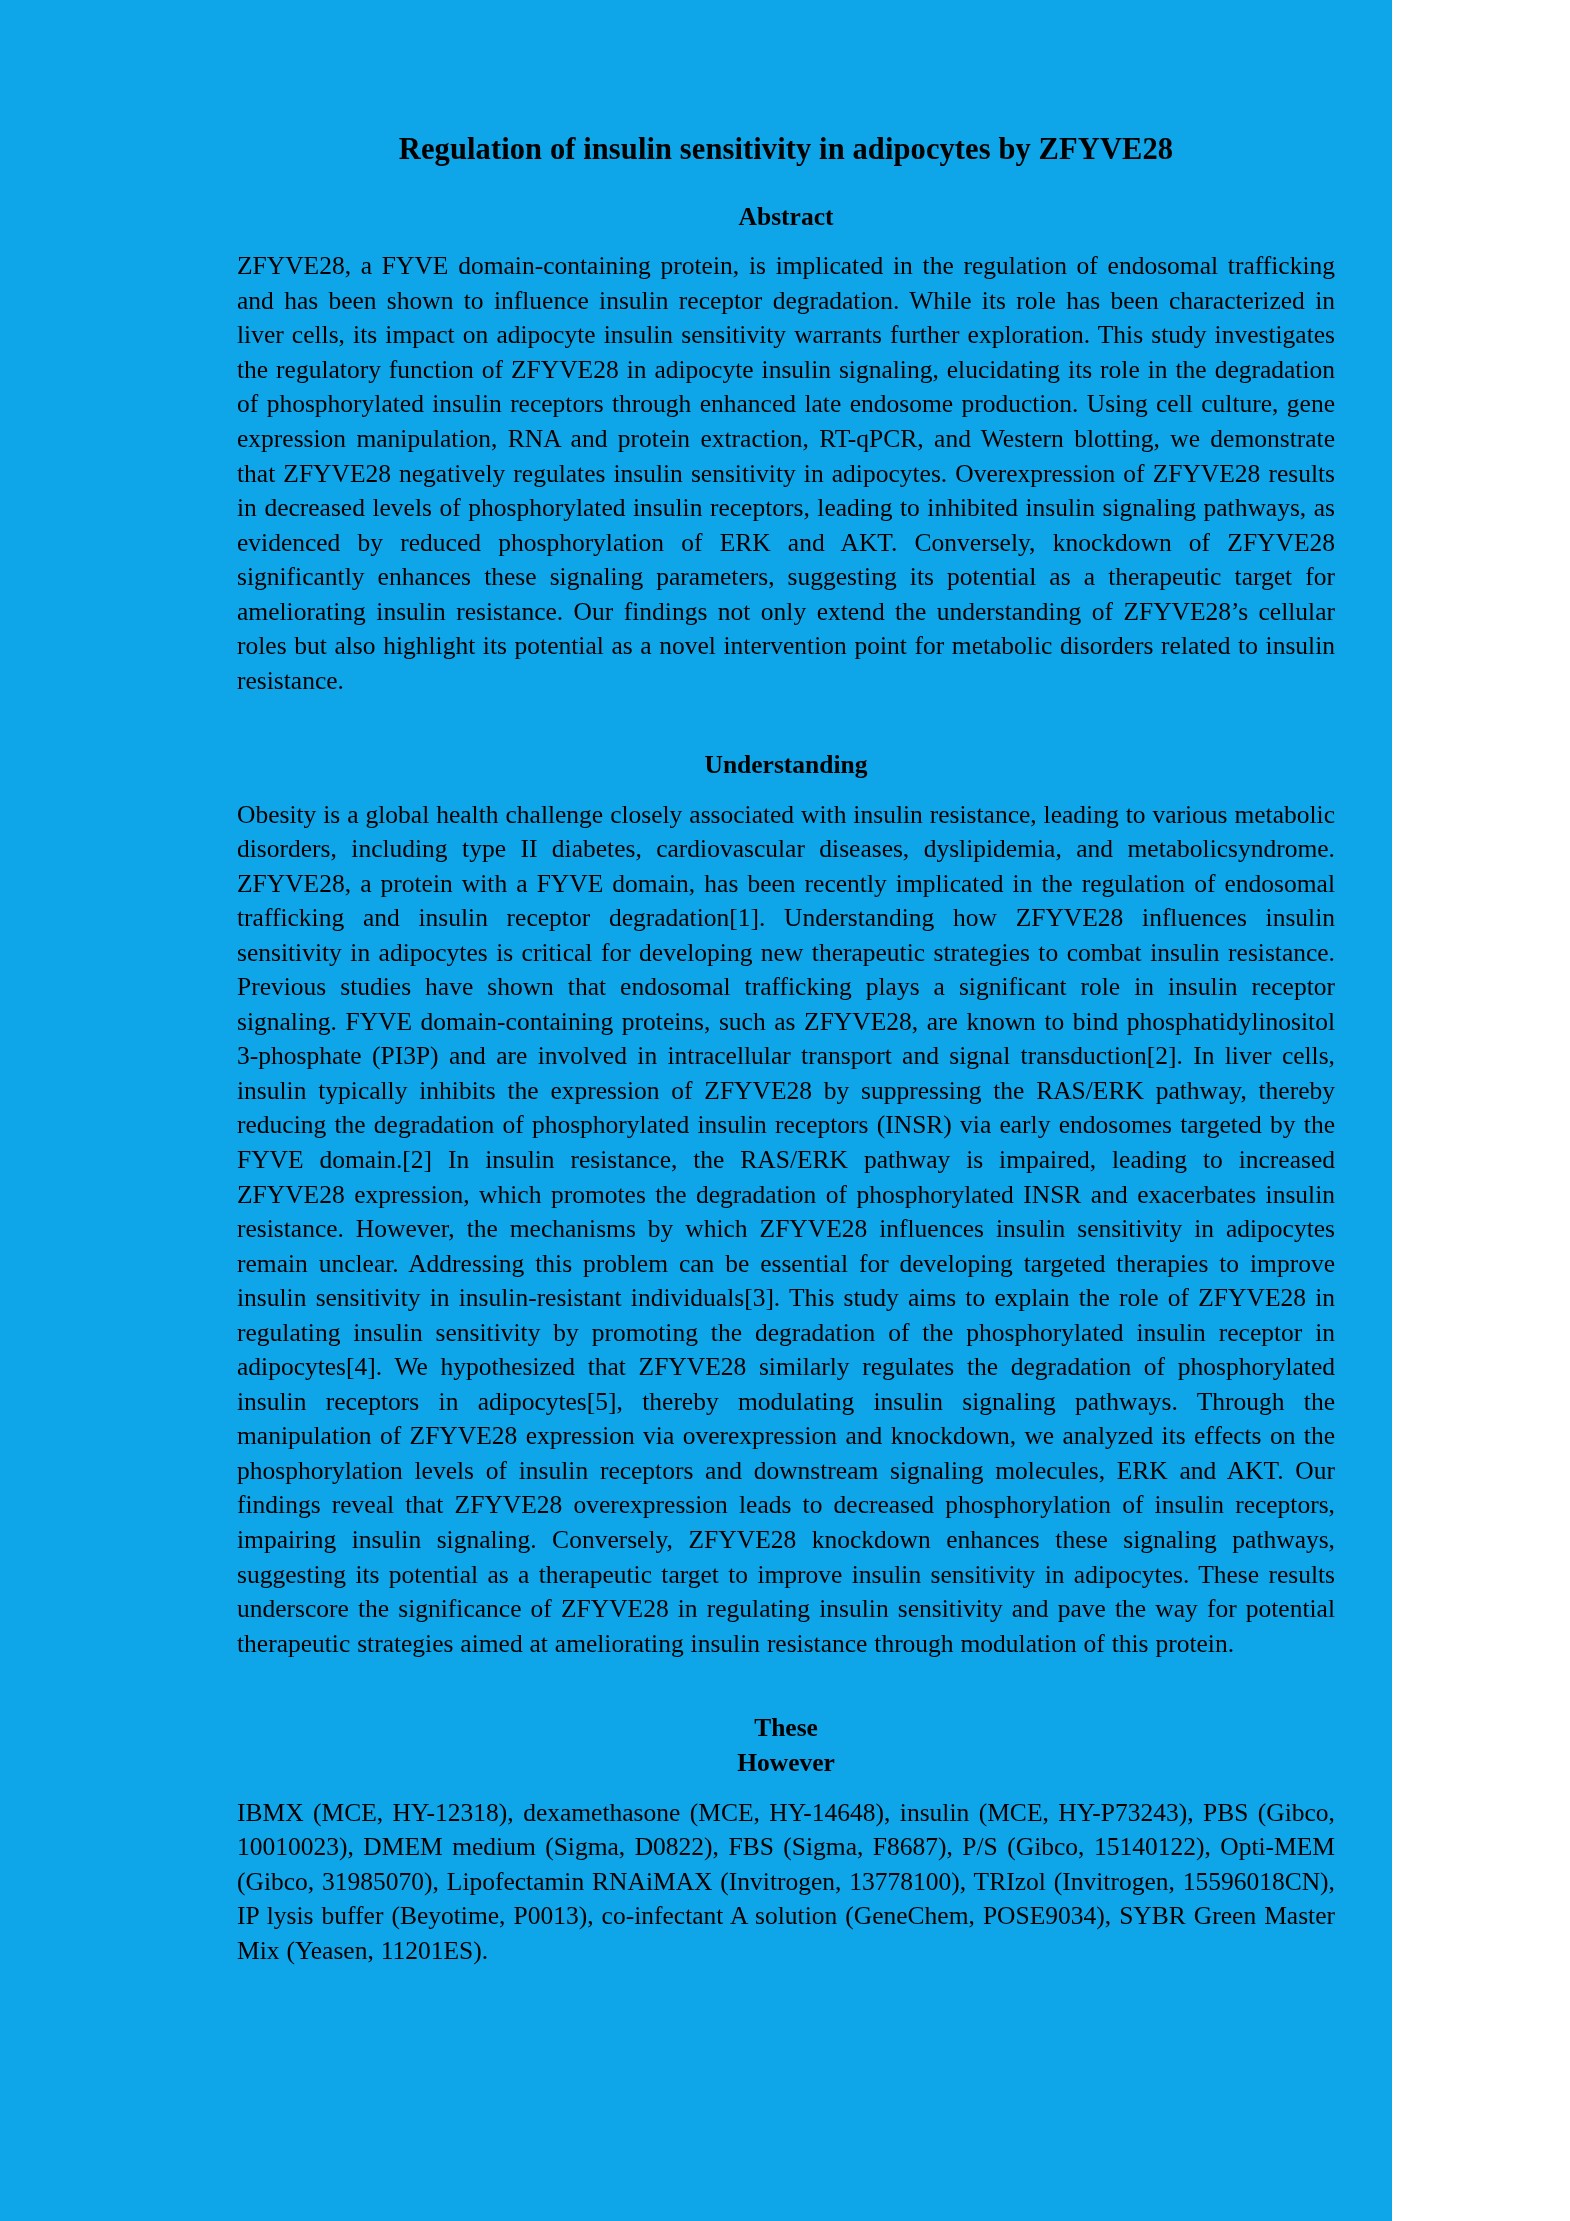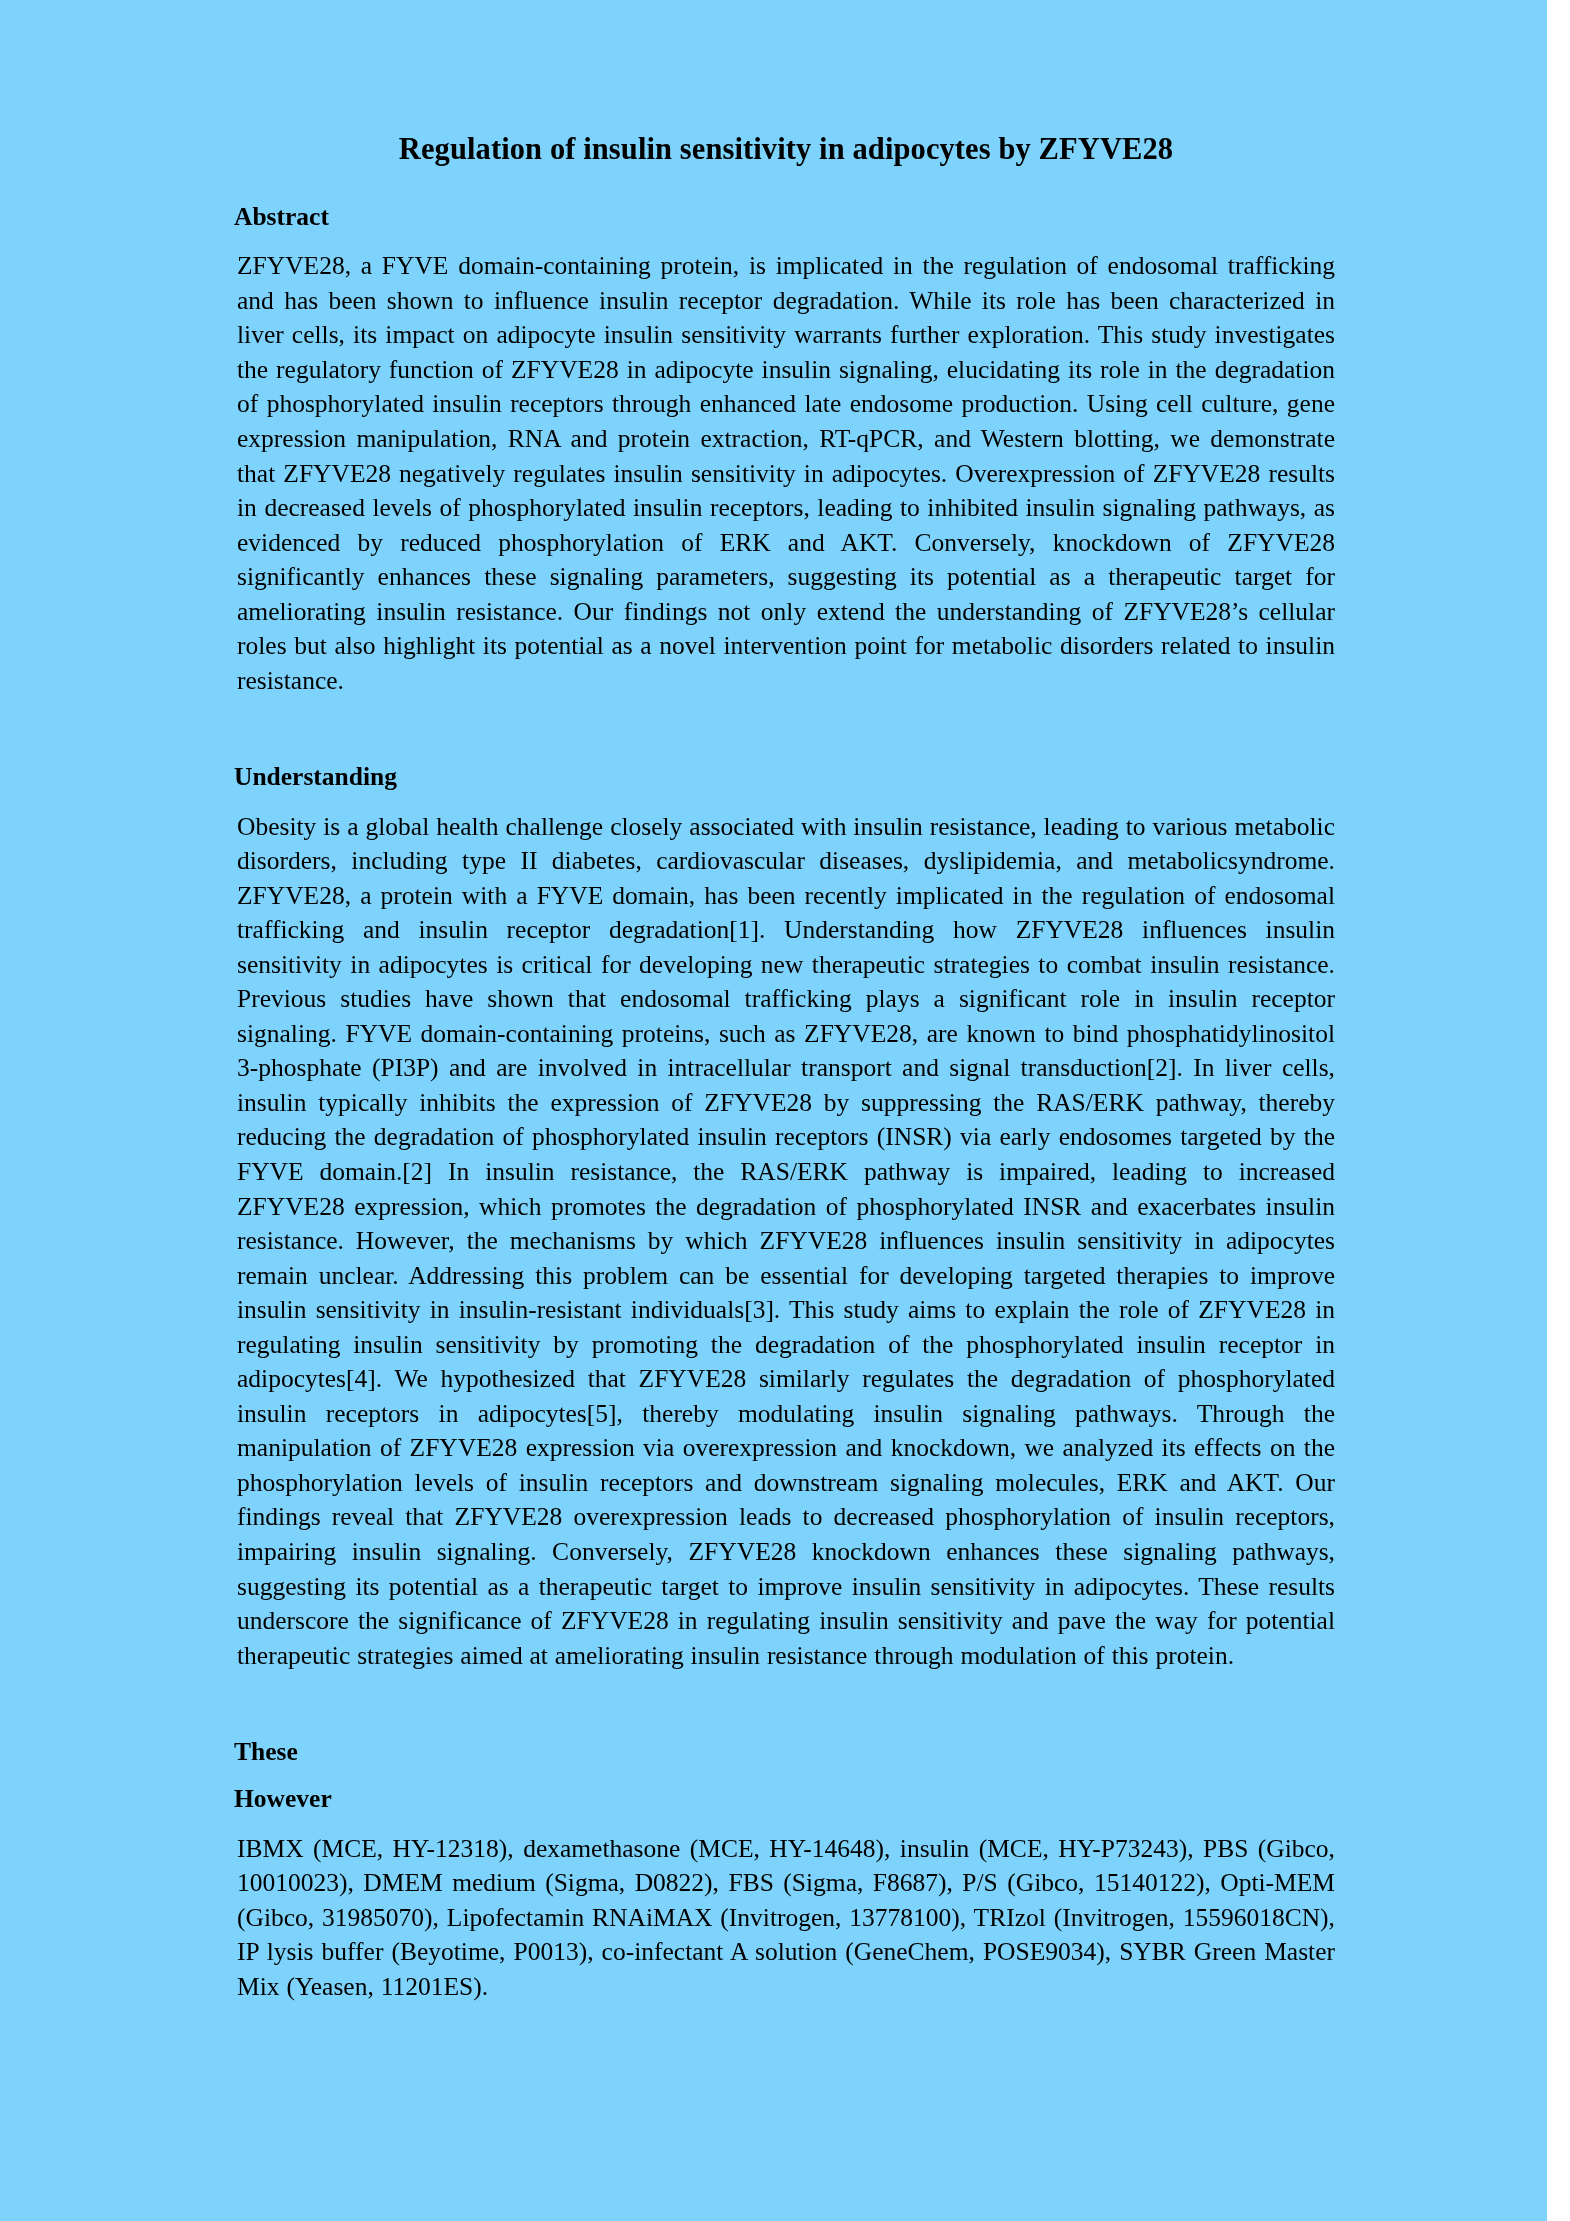--- a/index.html
+++ b/index.html
@@ -6,23 +6,23 @@
     margin: 0;
     padding: 0;
     background: #ffffff;
   }
   body {
     font-family: "Liberation Serif", "DejaVu Serif", serif;
     color: #000000;
   }
   .page {
     position: relative;
-    width: 1547px;
+    width: 1392px;
     height: 2221px;
-    background: #7dd3fc;
+    background: #0ea5e9;
     box-sizing: border-box;
     overflow: hidden;
   }
   .content {
     position: absolute;
     left: 222px;
     top: 130px;
     width: 1128px;
   }
   .doc-title {
@@ -30,22 +30,22 @@
     font-weight: bold;
     text-align: center;
     line-height: 1.28;
     margin: 0 0 30px 0;
     letter-spacing: 0.1px;
   }
   .section-heading {
     font-size: 25.5px;
     font-weight: bold;
     line-height: 1.38;
-    margin: 12px;
-    text-align: left;
+    margin: 0;
+    text-align: center;
   }
   .body-par {
     font-size: 25.5px;
     line-height: 1.355;
     text-align: justify;
     text-justify: inter-word;
     margin: 15px;
     hyphens: none;
     -webkit-hyphens: none;
     word-spacing: 0.02em;

